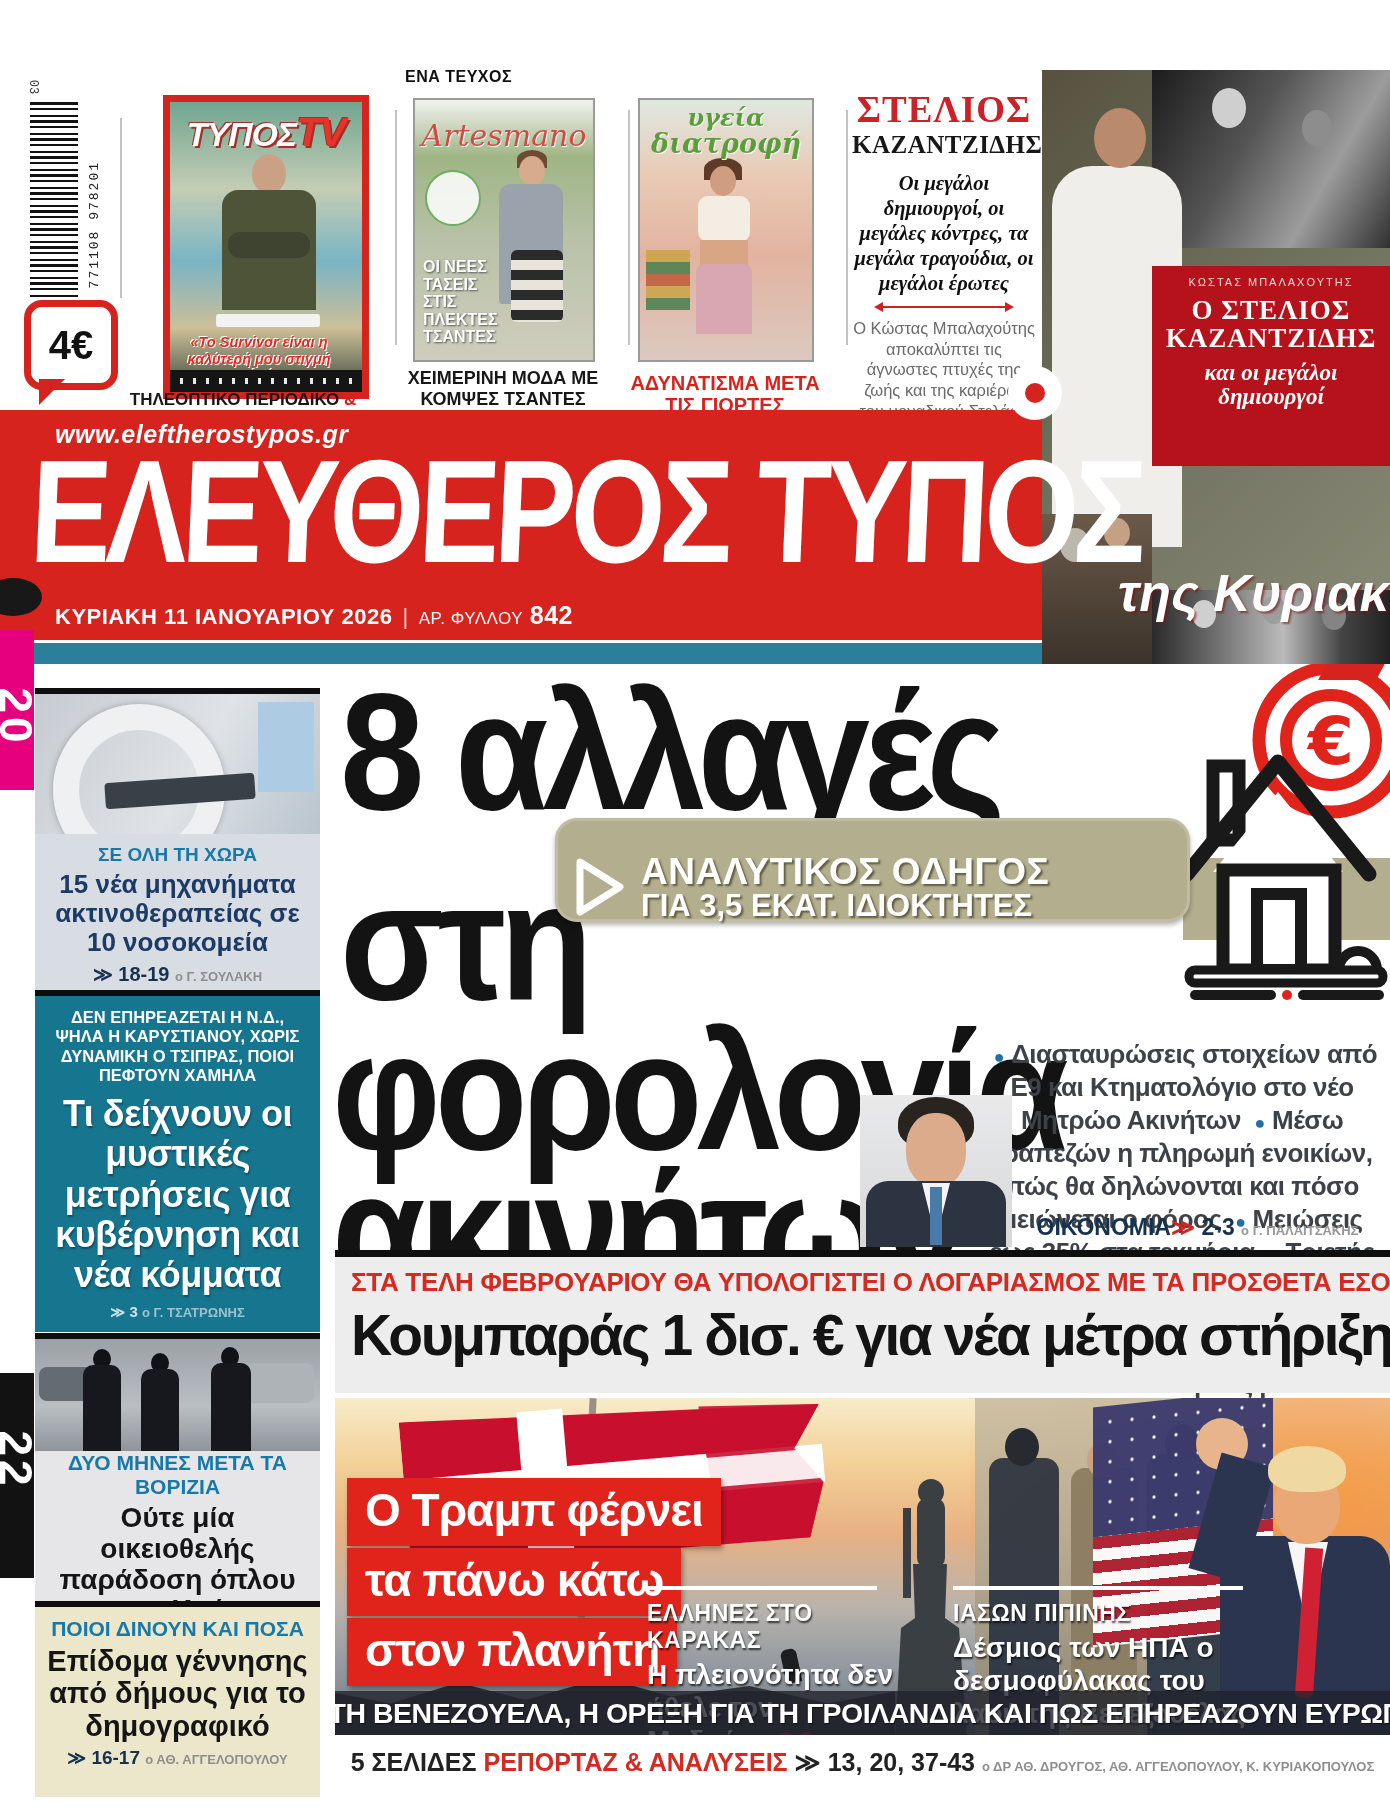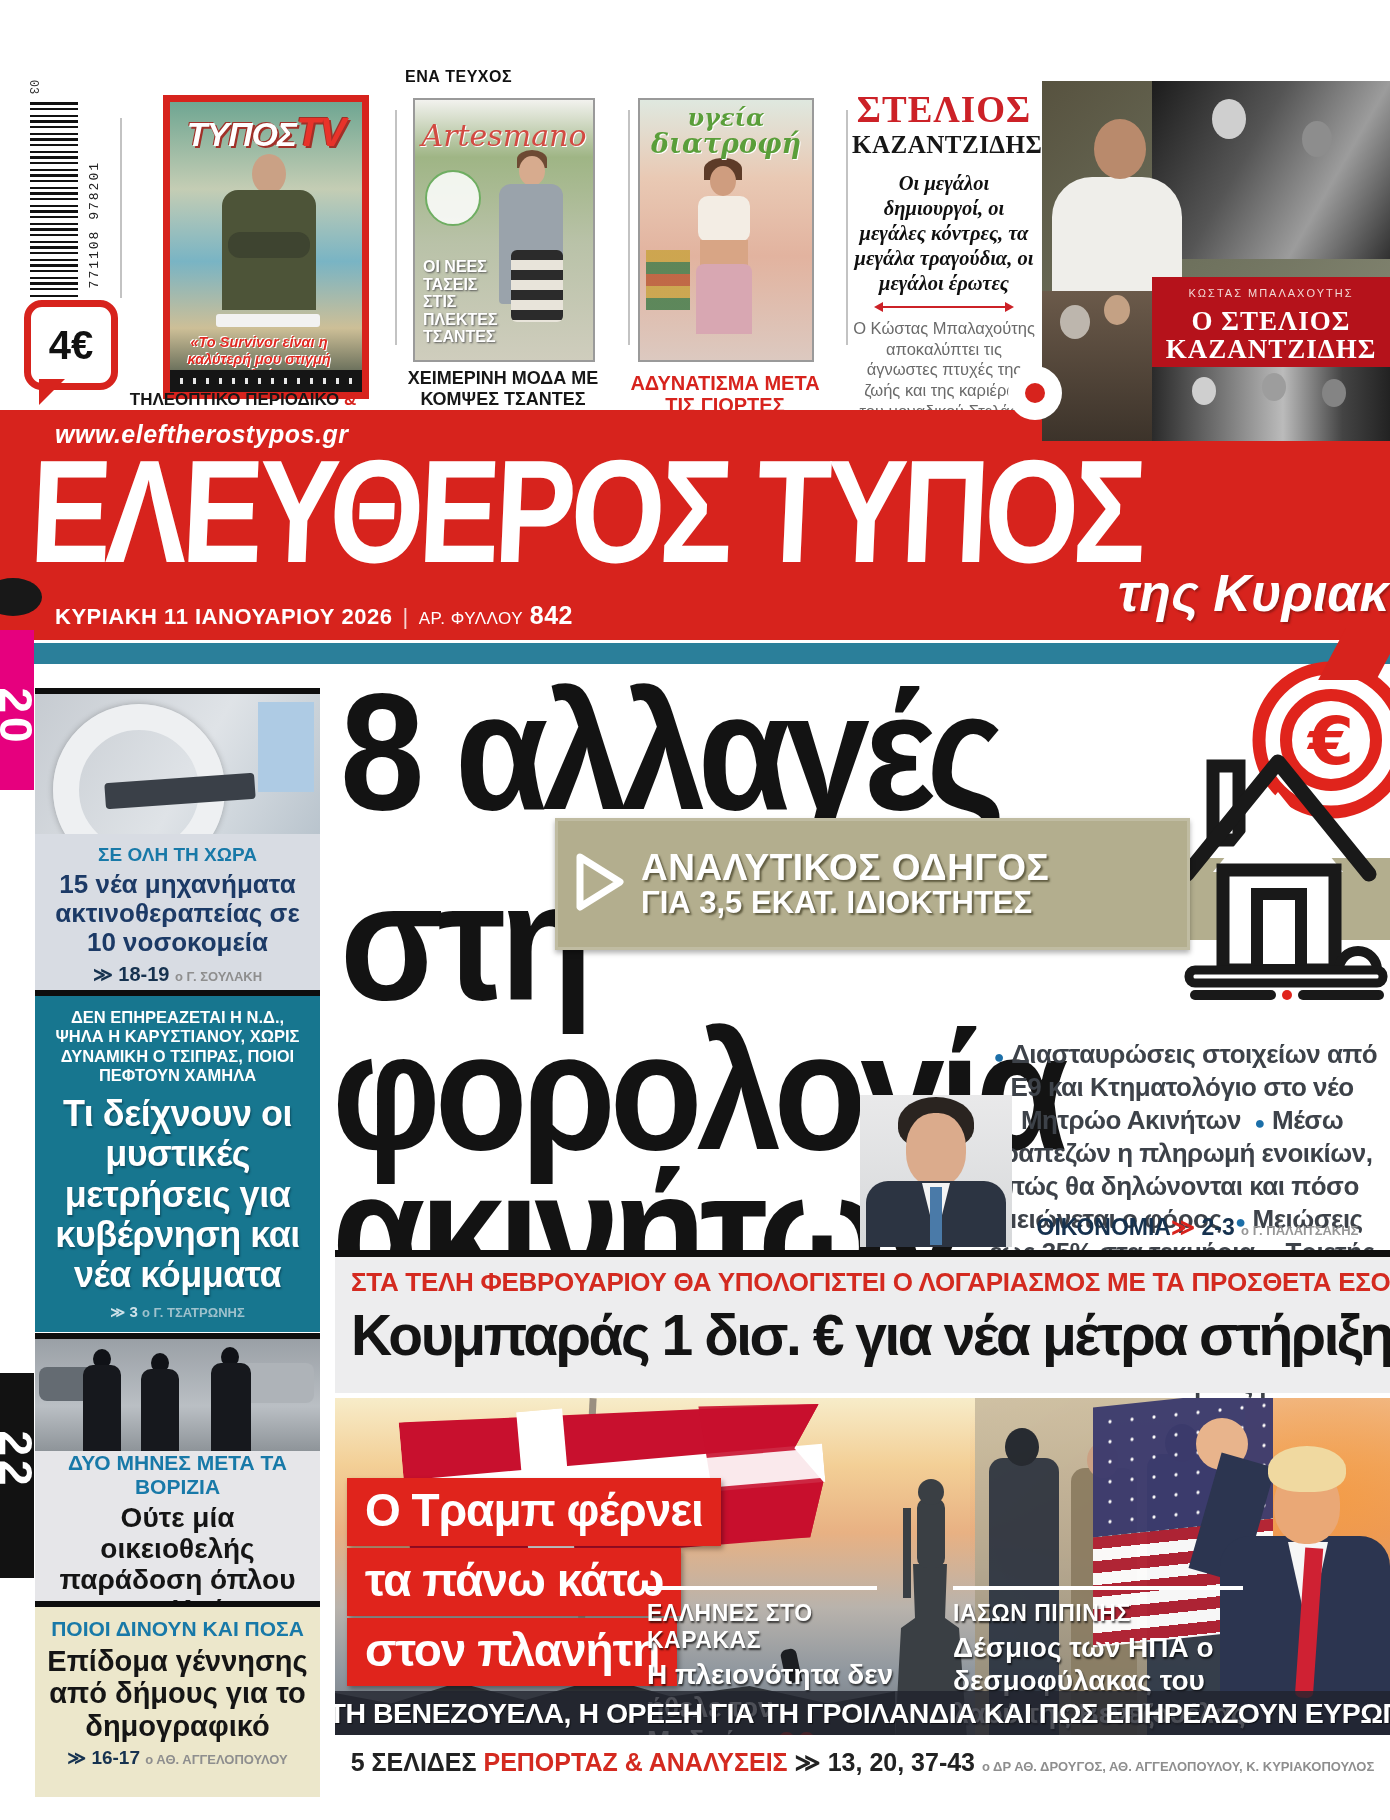--- a/index.html
+++ b/index.html
@@ -86,21 +86,21 @@
   .kz-last{font-family:"Liberation Serif",serif;font-weight:bold;font-size:25px;color:#171717;letter-spacing:0.5px;}
   .kz-deck{font-family:"Liberation Serif",serif;font-weight:bold;font-style:italic;font-size:20.5px;line-height:1.22;color:#101010;}
   .kz-rule{position:relative;height:2px;background:#cc2127;margin:10px 24px;}
   .kz-rule:before,.kz-rule:after{content:"";position:absolute;top:-4px;border-top:5px solid transparent;
      border-bottom:5px solid transparent;}
   .kz-rule:before{left:-2px;border-right:9px solid #cc2127;}
   .kz-rule:after{right:-2px;border-left:9px solid #cc2127;}
   .kz-body{font-size:16.5px;line-height:1.25;color:#6a6a6a;}
 
   
-  .montage{left:1042px;top:81px;width:348px;height:360px;z-index:4;overflow:hidden;
+  .montage{left:1042px;top:70px;width:348px;height:594px;z-index:4;overflow:hidden;
      background:linear-gradient(135deg,#57523f 0%,#6d705c 45%,#8a8c78 100%);}
   .mt-photo-top{position:absolute;right:0;top:0;width:238px;height:178px;
      background:linear-gradient(120deg,#1c1c1c 0%,#555 40%,#9c9c9c 70%,#303030 100%);}
   .mt-head{position:absolute;border-radius:50%;background:#cfcfcf;}
   .mt-red{position:absolute;right:0;top:196px;width:238px;height:200px;background:#b5121b;padding:10px 8px;box-sizing:border-box;}
   .mt-red .author{color:#f2d9d5;font-size:11px;letter-spacing:2px;text-align:center;}
   .mt-red .btitle{font-family:"Liberation Serif",serif;font-weight:bold;font-size:27px;line-height:1.05;
      color:#fff;text-align:center;margin-top:8px;letter-spacing:1px;}
   .mt-red .bsub{font-family:"Liberation Serif",serif;font-weight:bold;font-style:italic;font-size:23px;
      line-height:1.05;color:#fff;text-align:center;margin-top:8px;}
@@ -150,23 +150,23 @@
   .photo-police{height:112px;background:linear-gradient(180deg,#9aa0a6 0%,#babfc4 60%,#8e9499 100%);position:relative;overflow:hidden;}
   .pol{position:absolute;background:#16181d;border-radius:10px 10px 0 0;}
   .pol-head{position:absolute;background:#101217;border-radius:50%;}
   .car{position:absolute;background:#646b72;border-radius:8px;}
   .card3-body{background:#e6e6e9;padding:0 8px 10px;}
   .card4{background:#ece7cb;padding:10px 8px 28px;}
 
   
   .hl{position:absolute;font-weight:bold;color:#131313;font-size:155px;line-height:1;
       letter-spacing:-6px;transform:scale(0.98,1.08);transform-origin:0 0;}
-  .banner{left:555px;top:818px;width:635px;height:132px;background:#b3ae8e;z-index:3;
+  .banner{left:555px;top:818px;width:635px;height:104px;background:#b3ae8e;z-index:3;
       box-shadow:0 3px 5px rgba(0,0,0,.3), inset 0 0 0 3px rgba(255,255,255,.18);
-      display:flex;align-items:center;}
+      display:flex;align-items:flex-end;border-radius:22px;}
   .banner .ptri{margin:0 14px 0 18px;flex:0 0 auto;}
   .banner .btxt{color:#fff;font-weight:bold;line-height:1.02;text-shadow:2px 2px 2px rgba(70,65,40,.75);}
   .banner .b1{font-size:37px;letter-spacing:0.5px;}
   .banner .b2{font-size:31px;}
   .houseicon{left:1183px;top:640px;z-index:2;}
   .bullets{left:982px;top:1038px;width:400px;text-align:center;font-weight:bold;font-size:26px;
       line-height:1.27;color:#3d4249;letter-spacing:-0.5px;}
   .bullets .dot{color:#1c6fa8;padding:0 7px;}
   .econ{left:1010px;top:1214px;width:375px;text-align:center;font-weight:bold;font-size:23px;color:#16324f;}
   .econ .arr{color:#d7231d;}

